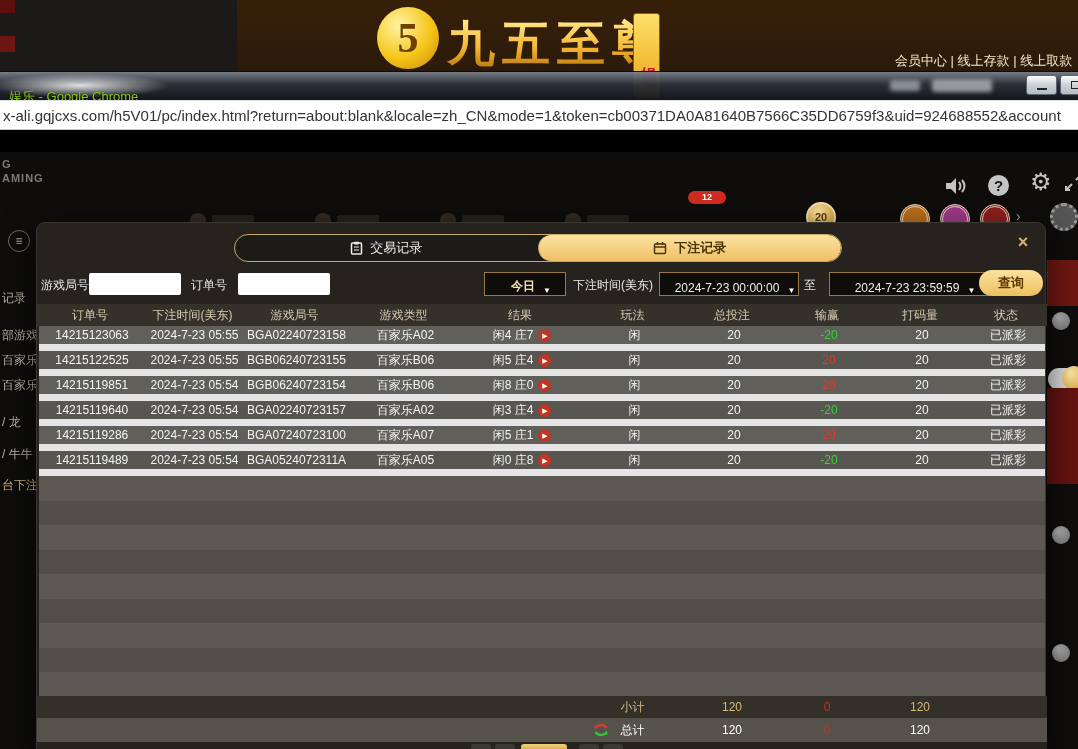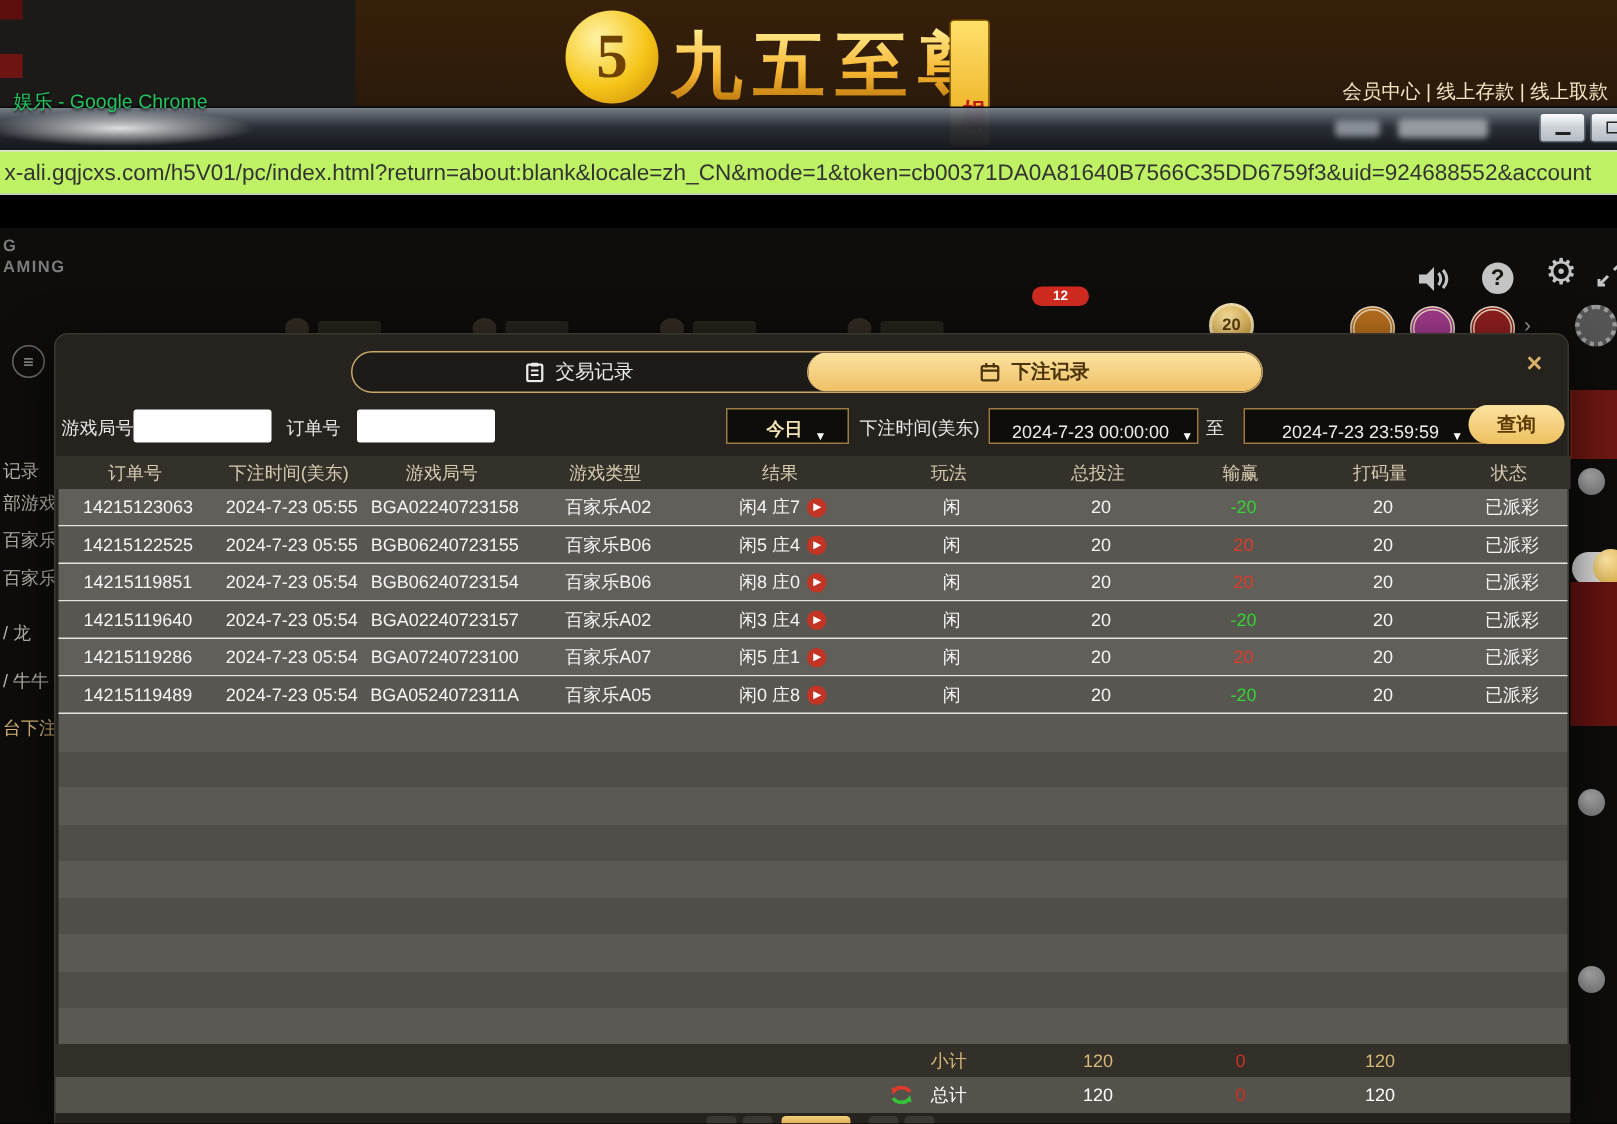--- a/index.html
+++ b/index.html
@@ -27,36 +27,36 @@
                 font-size:16px; font-weight:bold; color:#c01818; text-align:center; padding-top:3px; }
   .banner-links { position:absolute; left:895px; top:52px; width:190px; white-space:nowrap; overflow:hidden;
                   color:#f3e7c3; font-size:13px; }
 
   
   .titlebar { position:absolute; left:0; top:71px; width:1078px; height:29px;
               background:linear-gradient(180deg, rgba(122,130,140,.96), rgba(44,48,56,.96) 45%, rgba(20,23,28,.97));
               border-top:1px solid #0c0d10; }
   .title-glow { position:absolute; left:0; top:71px; width:280px; height:29px;
                 background:radial-gradient(ellipse 120px 16px at 80px 50%, rgba(255,255,255,.85), rgba(255,255,255,0) 75%); }
-  .window-title { position:absolute; left:9px; top:59px; font-size:13px; color:#22c55e;
+  .window-title { position:absolute; left:9px; top:88px; font-size:13px; color:#84cc16;
                   text-shadow:0 1px 2px rgba(0,0,0,.9); }
   .blur-blob1 { position:absolute; left:890px; top:80px; width:30px; height:11px; background:#9aa0a8;
                 border-radius:3px; filter:blur(2px); opacity:.85; }
   .blur-blob2 { position:absolute; left:932px; top:79px; width:60px; height:13px; background:#a8adb4;
                 border-radius:3px; filter:blur(2px); opacity:.85; }
   .win-btn { position:absolute; top:75px; width:31px; height:20px; border:1px solid #5a6570; border-radius:3px;
              background:linear-gradient(180deg,#fdfdfd,#ccd1d7 50%,#b5bcc4);
              display:flex; align-items:center; justify-content:center; }
   .win-btn-min { left:1026px; }
   .win-btn-max { left:1060px; }
   .glyph-min { display:block; width:10px; height:2px; background:#222; margin-top:8px; }
   .glyph-max { display:block; width:9px; height:8px; border:1.5px solid #222; }
 
   
-  .urlbar { position:absolute; left:0; top:100px; width:1078px; height:30px; background:#bef264;
+  .urlbar { position:absolute; left:0; top:100px; width:1078px; height:30px; background:#ffffff;
             border-top:1px solid #e2e2e2; border-bottom:1px solid #c7c7c7; }
   .url-text { position:absolute; left:3px; top:0; width:1078px; height:30px; line-height:30px;
               font-size:15px; color:#333; white-space:nowrap; overflow:hidden; }
 
   
   .stage { position:absolute; left:0; top:130px; width:1078px; height:619px; background:#000; }
   .stage-inner { position:absolute; left:0; top:22px; width:1078px; height:597px; background:#0e0d0c; }
   .gp-brand { position:absolute; left:2px; top:27px; color:#7c7c7c; font-size:11px; font-weight:bold;
               letter-spacing:1px; line-height:14px; }
   .gp-icon { position:absolute; top:45px; color:#c4c4c4; }
@@ -115,21 +115,21 @@
   .dd-to { left:792px; width:160px; }
   .dd-arrow { color:#fff; font-size:8px; }
   .search-btn { position:absolute; left:942px; top:47px; width:64px; height:26px; border-radius:13px;
                 background:linear-gradient(180deg,#fbe2a0,#eec05f); color:#5c3a00; font-size:13px;
                 font-weight:bold; text-align:center; line-height:26px; }
   .grid { display:grid; grid-template-columns:106px 99px 105px 113px 120px 105px 94px 96px 90px 82px;
           align-items:center; text-align:center; }
   .thead { position:absolute; left:0; top:81px; width:1010px; height:22px; background:#34312b; }
   .th { color:#d6cbb0; font-size:12px; }
   .rows { position:absolute; left:2px; top:103px; width:1006px; }
-  .trow { height:25px; background:#615f5a; border-bottom:1px solid #e5e5e5; color:#f5f5f5; font-size:12px; }
+  .trow { height:25px; background:#615f5a; border-bottom:7px solid #e5e5e5; color:#f5f5f5; font-size:12px; }
   .trow.alt { background:#585650; }
   .td { overflow:hidden; white-space:nowrap; }
   .result-flex { display:flex; align-items:center; justify-content:center; gap:5px; }
   .play-icon { display:inline-block; width:13px; height:13px; border-radius:50%; background:#c23423;
                color:#fff; font-size:7px; text-align:center; line-height:13px; }
   .neg { color:#35d435; }
   .pos { color:#e03a2a; }
   .stripes { position:absolute; left:2px; top:253px; width:1006px; height:220px;
              background:repeating-linear-gradient(180deg,#5c5954 0 25px,#514e49 25px 49px); }
   .frow { position:absolute; left:0; width:1010px; }
@@ -195,21 +195,21 @@
     <div class="nav-blob" style="left:565px;"><span class="nb-c"></span><span class="nb-t"></span></div>
     <div class="badge-12">12</div>
     <div class="chip chip-20">20</div>
     <div class="chip chip-a"></div>
     <div class="chip chip-b"></div>
     <div class="chip chip-c"></div>
     <div class="chip-next">›</div>
     <div class="chip chip-gray"></div>
     <div class="side-menu-btn">≡</div>
     <div id="side-frags">
-        <div class="side-frag" style="top: 176px;">记录</div>
+        <div class="side-frag" style="top: 160px;">记录</div>
         <div class="side-frag" style="top: 197px;">部游戏</div>
         <div class="side-frag" style="top: 222px;">百家乐</div>
         <div class="side-frag" style="top: 247px;">百家乐</div>
         <div class="side-frag" style="top: 284px;">/ 龙</div>
         <div class="side-frag" style="top: 316px;">/ 牛牛</div>
         <div class="side-frag gold" style="top: 347px;">台下注</div>
       </div>
     <div class="rt-red1"></div>
     <div class="rt-knob" style="top:182px;"></div>
     <div class="rt-pill"></div>

